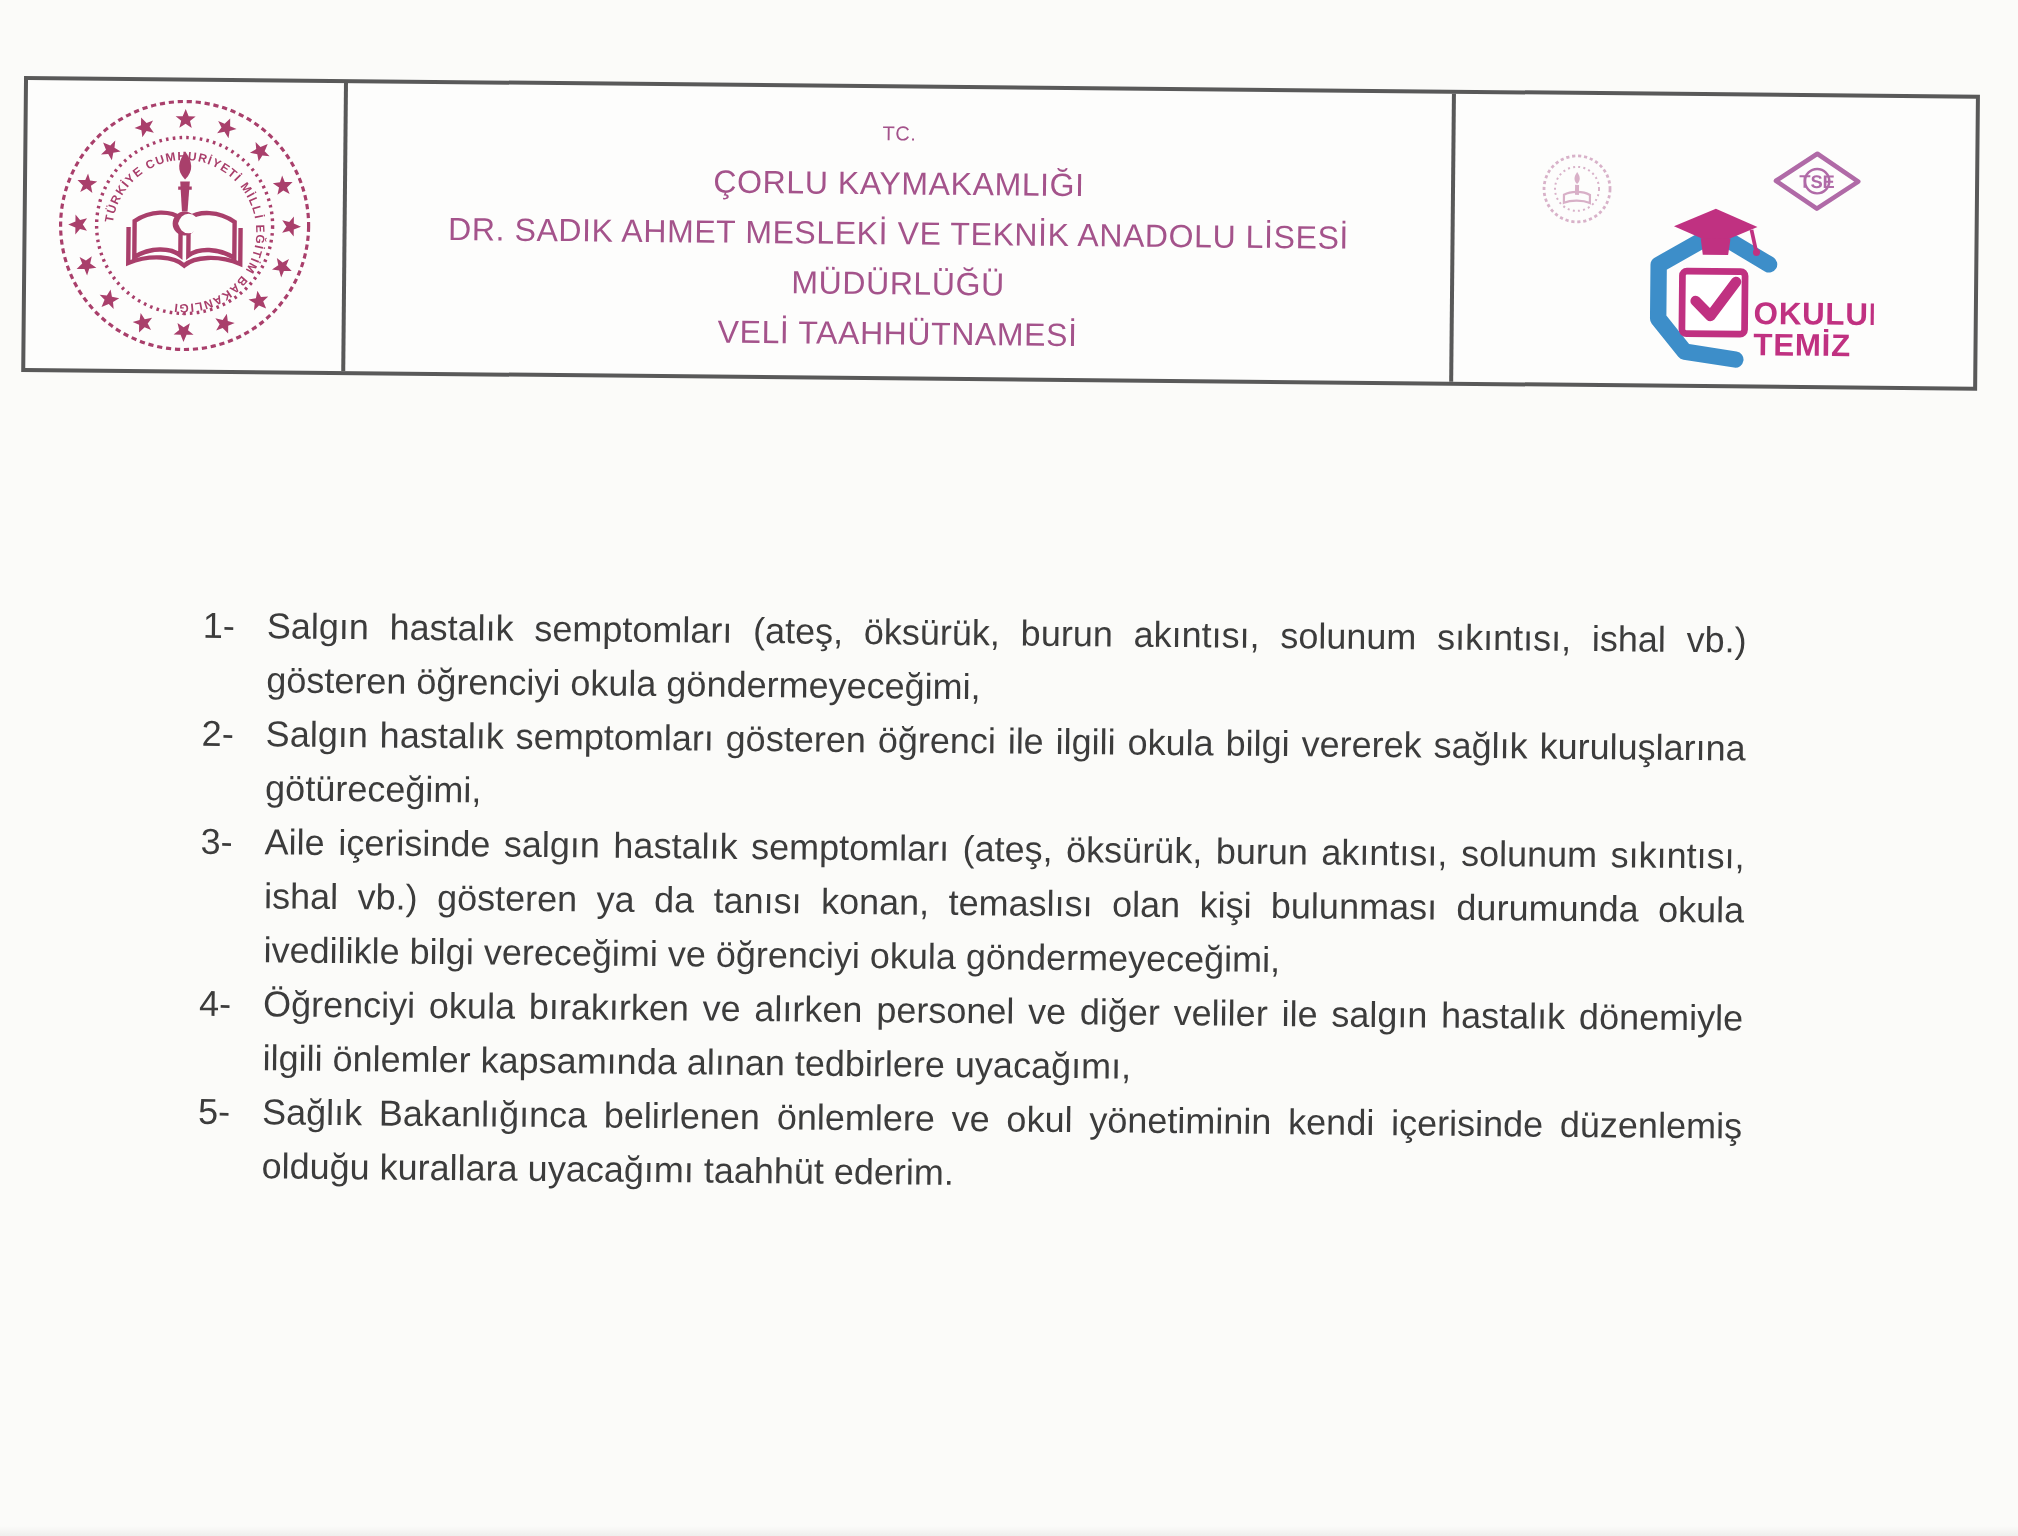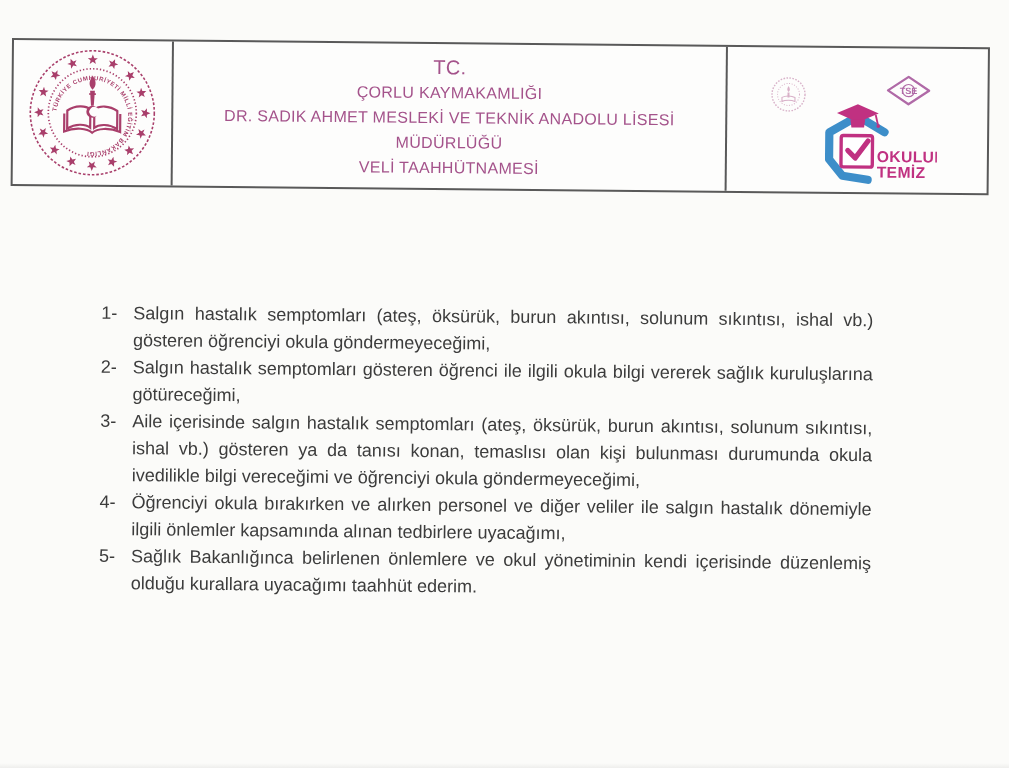--- a/index.html
+++ b/index.html
@@ -23,21 +23,21 @@
   .cell-emblem{
     width:160px;border-right:2px solid #595959;
     display:flex;align-items:center;justify-content:center;
   }
   .cell-title{
     flex:1;display:flex;flex-direction:column;justify-content:center;
     align-items:center;text-align:center;
     color:#a4538b;gap:8px;padding:4px 8px 2px 8px;
   }
   .title-line{font-size:16px;line-height:17px;letter-spacing:0.3px;white-space:nowrap;}
-  .title-line.small{font-size:20px;}
+  .title-line.small{font-size:10px;}
   .cell-logos{width:262px;border-left:2px solid #595959;position:relative;}
   .mini-seal{position:absolute;left:42px;top:28px;opacity:0.8;}
   .tse-mark{position:absolute;left:158px;top:26px;opacity:0.9;}
   .okulum-logo{position:absolute;left:60px;top:54px;}
   
   .commitments{
     position:absolute;left:104px;top:299px;width:772px;
     color:#3c3c3c;font-size:18px;line-height:27px;
   }
   .item{position:relative;padding-left:32px;text-align:justify;}

